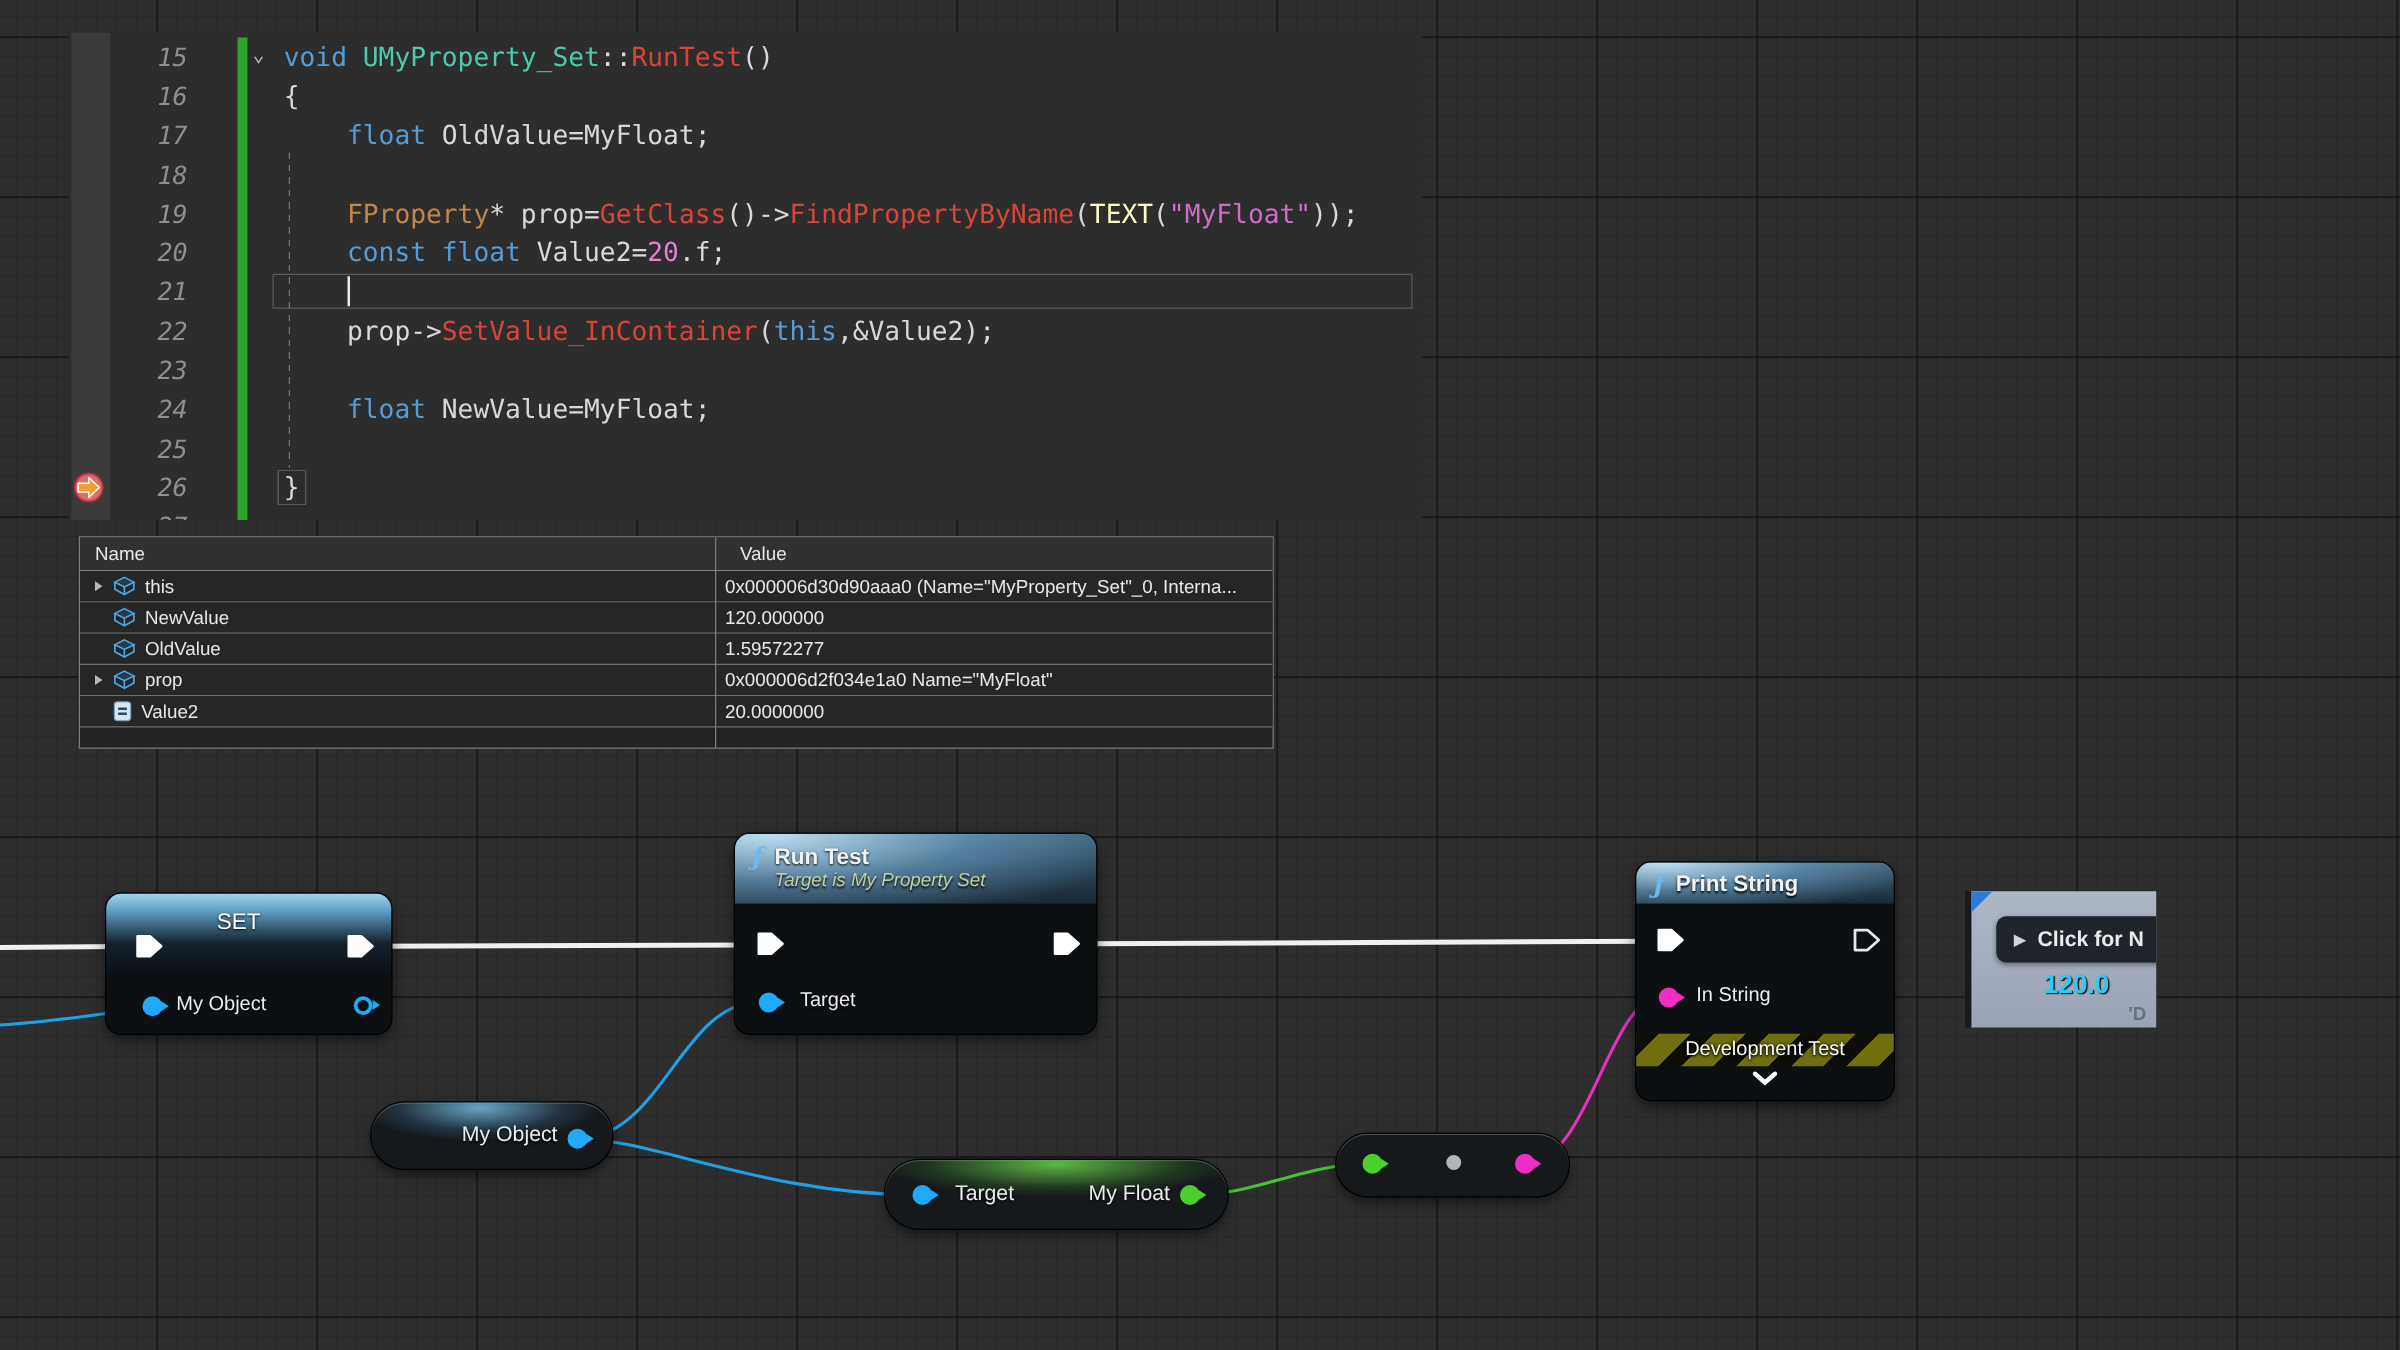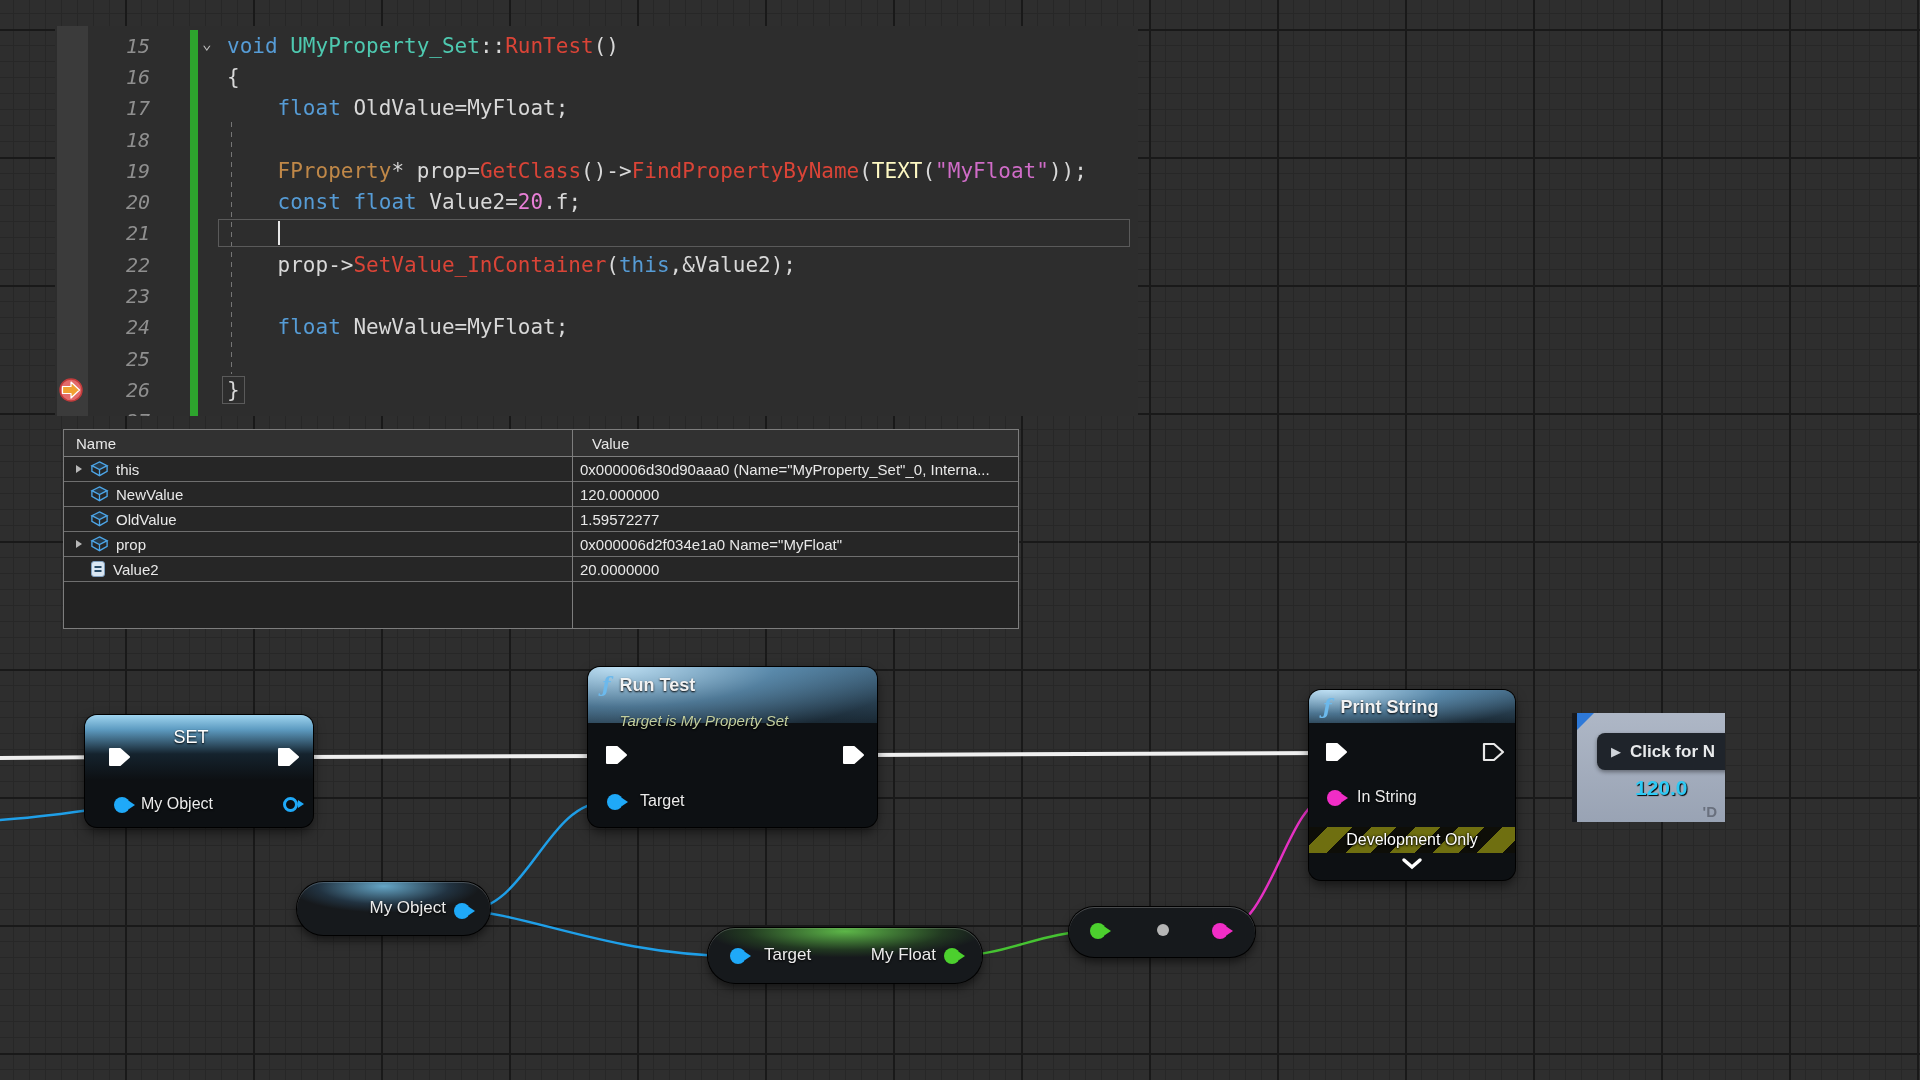--- a/index.html
+++ b/index.html
@@ -27,21 +27,21 @@
   .gut svg{position:absolute;left:3px;top:3px;}
   .lnum{flex:0 0 62px;text-align:right;color:#8f8f8f;font-size:20px;font-style:italic;}
   .ltext{position:absolute;left:172px;top:0;height:100%;display:flex;align-items:center;white-space:pre;color:#d8d8d8;}
   .fold-mk{position:absolute;left:147px;top:4px;color:#bdbdbd;font-size:16px;}
   .tk-kw{color:#569cd6}.tk-type{color:#4ec9b0}.tk-fn{color:#da4437}.tk-cls{color:#c08848}
   .tk-macro{color:#fef9c3}.tk-str{color:#d06cc8}.tk-num{color:#e87fd6}.tk-pl{color:#d8d8d8}
   .caret{display:inline-block;width:2px;height:24px;background:#e8e8e8;vertical-align:-5px;}
   .curbox{position:absolute;left:163px;right:8px;top:1px;bottom:2px;border:1px solid #5a5a5a;}
   .brace-box{box-shadow:0 0 0 1px #5a5a5a;padding:1px 4px;margin:-1px -4px;}
   
-  .watch{position:absolute;left:63px;top:429px;width:956px;height:200px;background:#232323;
+  .watch{position:absolute;left:63px;top:429px;width:956px;height:170px;background:#232323;
     border:1px solid #7d7d7d;box-sizing:border-box;z-index:3;font-size:15px;color:#e8e8e8;}
   .w-head{height:27px;display:flex;align-items:center;background:#313131;border-bottom:1px solid #7d7d7d;box-sizing:border-box;}
   .w-head .c1{width:508px;padding-left:12px;}
   .w-head .c2{flex:1;padding-left:8px;}
   .w-row{height:25px;display:flex;align-items:center;border-bottom:1px solid #6f6f6f;box-sizing:border-box;background:#262626;}
   .w-row .c1{width:508px;display:flex;align-items:center;height:100%;}
   .w-row .c2{flex:1;padding-left:8px;white-space:nowrap;overflow:hidden;}
   .w-exp{width:0;height:0;border-left:6px solid #b8b8b8;border-top:4px solid transparent;border-bottom:4px solid transparent;margin-left:12px;}
   .w-exp-sp{width:6px;margin-left:12px;}
   .w-icon{margin-left:8px;display:flex;align-items:center;}
@@ -50,21 +50,21 @@
   
   .bpnode{position:absolute;z-index:2;border-radius:12px;background:#0d1013;
     box-shadow:0 0 0 1px #000, inset 0 1px 0 rgba(255,255,255,.18), 0 5px 12px rgba(0,0,0,.55);}
   .sheen-blue{position:absolute;left:0;top:0;right:0;height:58%;border-radius:12px 12px 0 0;
     background:linear-gradient(180deg,#9fd4ef 0%,#5e9cc2 22%,rgba(35,70,95,.35) 60%,rgba(0,0,0,0) 100%);}
   .set-title{position:absolute;left:0;right:16px;top:12px;text-align:center;font-size:18px;font-weight:normal;color:#fff;text-shadow:0 1px 2px #000;}
   .fn-header{position:absolute;left:0;top:0;right:0;border-radius:12px 12px 0 0;display:flex;align-items:flex-start;padding:7px 0 0 14px;box-sizing:border-box;
     background:radial-gradient(130% 170% at 10% 0%,rgba(195,228,247,.95),rgba(95,145,180,.65) 42%,rgba(30,50,66,.35) 78%),linear-gradient(#527f9f,#17232c);}
   .ficon{font-family:"DejaVu Serif",serif;font-style:italic;font-weight:bold;font-size:20px;color:#6cb9ec;margin-right:9px;line-height:22px;}
   .fn-title{font-size:18px;font-weight:bold;color:#f2f2f2;text-shadow:0 1px 2px #000;line-height:22px;}
-  .fn-sub{font-size:15px;font-style:italic;color:#c3cf9f;text-shadow:0 1px 2px #000;margin-top:16px;}
+  .fn-sub{font-size:15px;font-style:italic;color:#c3cf9f;text-shadow:0 1px 2px #000;margin-top:0;}
   .execpin{position:absolute;width:26px;height:26px;}
   .datapin{position:absolute;width:16px;height:16px;border-radius:50%;}
   .datapin::after{content:"";position:absolute;left:15px;top:4px;border-top:4px solid transparent;border-bottom:4px solid transparent;border-left:6px solid;}
   .p-blue{background:#1fa9f8}.p-blue::after{border-left-color:#1fa9f8}
   .p-green{background:#4cd02e}.p-green::after{border-left-color:#4cd02e}
   .p-pink{background:#f12dc6}.p-pink::after{border-left-color:#f12dc6}
   .ringpin{position:absolute;width:9px;height:9px;border:3.5px solid #1fa9f8;border-radius:50%;background:#0b0e11;}
   .ringpin::after{content:"";position:absolute;left:12px;top:0px;border-top:4px solid transparent;border-bottom:4px solid transparent;border-left:6px solid #1fa9f8;}
   .graydot{position:absolute;width:12px;height:12px;border-radius:50%;background:#b5b5b5;}
   .pinlabel{position:absolute;font-size:16px;color:#ececec;text-shadow:0 1px 2px #000;}
@@ -156,21 +156,21 @@
           <path d="M5 5 h10 l9 8 -9 8 H5 z" fill="#fff" stroke="#fff" stroke-width="2" stroke-linejoin="round"></path>
         </svg>
     </div>
     <div class="execpin" style="left:170px;top:49px;">
       <svg width="26" height="26" viewBox="0 0 26 26">
           <path d="M5 5 h10 l9 8 -9 8 H5 z" fill="none" stroke="#e8e8e8" stroke-width="2.2" stroke-linejoin="round"></path>
         </svg>
     </div>
     <div class="datapin p-pink" style="left:18px;top:100px;"></div>
     <div class="pinlabel" style="left:48px;top:98px;">In String</div>
-    <div class="banner" style="top:137px;">Development Only</div>
+    <div class="banner" style="top:137px;">Development Test</div>
     <div class="chev" style="top:166px;">
       <svg width="22" height="13" viewBox="0 0 22 13">
           <path d="M3 3 L11 10 L19 3" stroke="#fff" stroke-width="3.5" fill="none" stroke-linecap="round"></path>
         </svg>
     </div>
   </div>
 
   <div class="pill" style="left:297px;top:882px;width:193px;height:53px;">
     <div class="pill-sheen-blue"></div>
     <div class="pinlabel" style="right:44px;top:16px;">My Object</div>

